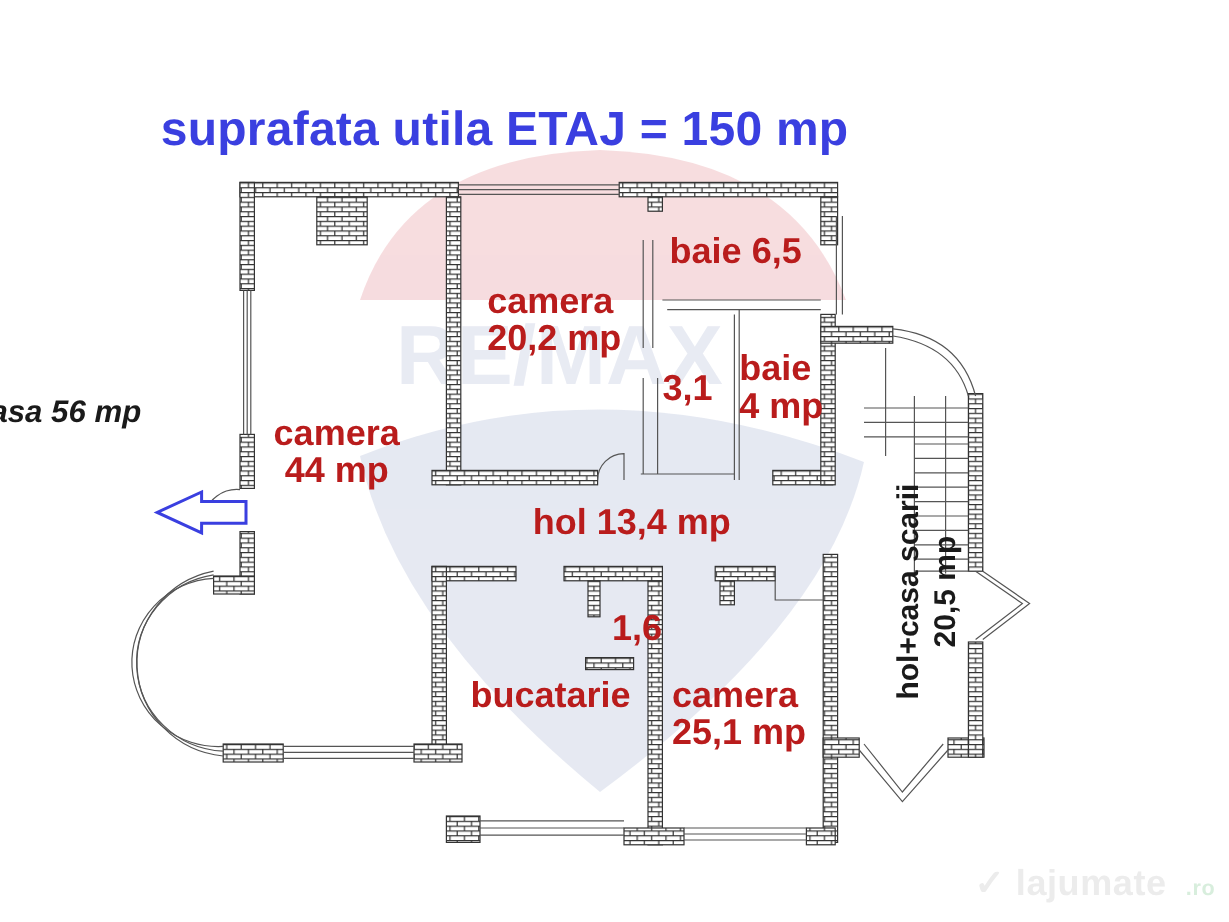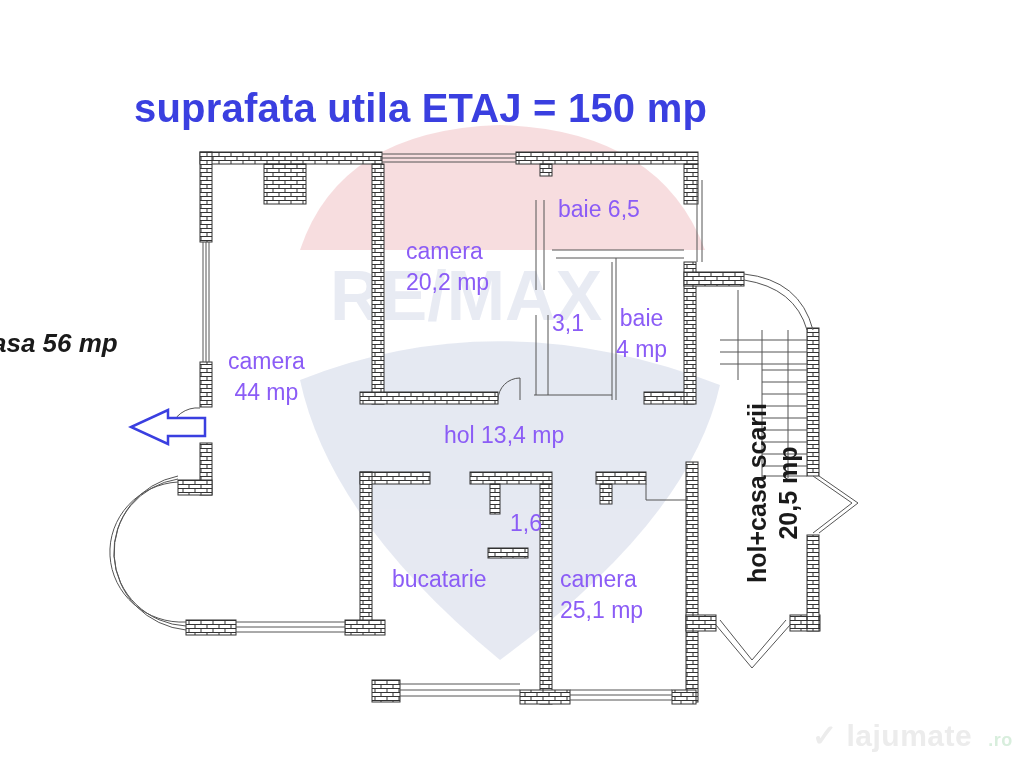--- a/index.html
+++ b/index.html
@@ -1,19 +1,19 @@
 <!DOCTYPE html>
 <html><head>
 <meta charset="utf-8">
 <style>
   html, body { margin:0; padding:0; background:#ffffff; }
   body { width:1024px; height:768px; position:relative; overflow:hidden; font-family:"Liberation Sans", sans-serif; }
   .title { position:absolute; left:134px; top:58px; font-size:40px; font-weight:bold; color:#3a3fe0; letter-spacing:0.2px; white-space:nowrap;margin-top:28px; }
   svg.plan { position:absolute; left:0; top:0; }
-  .lbl { position:absolute; font-weight:normal; color:#8b5cf6; font-size:23px; line-height:31px; white-space:nowrap; }
+  .lbl { position:absolute; font-weight:bold; color:#b91c1c; font-size:30px; line-height:31px; white-space:nowrap; }
   .lbl.center { text-align:center; }
   .ext { position:absolute; left:-8px; top:328px; font-size:26px; font-weight:bold; font-style:italic; color:#1a1a1a; white-space:nowrap; }
   .vert { position:absolute; left:678px; top:462px; width:190px; transform:rotate(-90deg); transform-origin:center; text-align:center; font-weight:bold; font-size:25px; line-height:31px; color:#1a1a1a; }
   .wm { position:absolute; left:812px; top:718px; font-size:30px; color:#ececec; font-weight:bold; white-space:nowrap; letter-spacing:0.5px; }
   .wm small { font-size:18px; color:#d8eedd;margin-left:16px; }
 </style>
 </head>
 <body>
 
 <svg class="plan" width="1024" height="768" viewBox="0 0 1024 768">
@@ -107,21 +107,21 @@
 <div class="lbl center" style="left:228px;top:346px;">
   <div>camera</div>
   <div>44 mp</div>
 </div>
 <div class="lbl" style="left:406px;top:236px;">
   <div>camera</div>
   <div>20,2 mp</div>
 </div>
 <div class="lbl" style="left:558px;top:194px;">baie 6,5</div>
 <div class="lbl" style="left:552px;top:308px;">3,1</div>
-<div class="lbl" style="left:616px;top:303px;text-align:center;">
+<div class="lbl" style="left:616px;top:292px;">
   <div>baie</div>
   <div>4 mp</div>
 </div>
 <div class="lbl" style="left:444px;top:420px;">hol 13,4 mp</div>
 <div class="lbl" style="left:490px;top:508px;margin-left:20px;">1,6</div>
 <div class="lbl" style="left:392px;top:564px;">
   <div>bucatarie</div>
 </div>
 <div class="lbl" style="left:560px;top:564px;">
   <div>camera</div>

